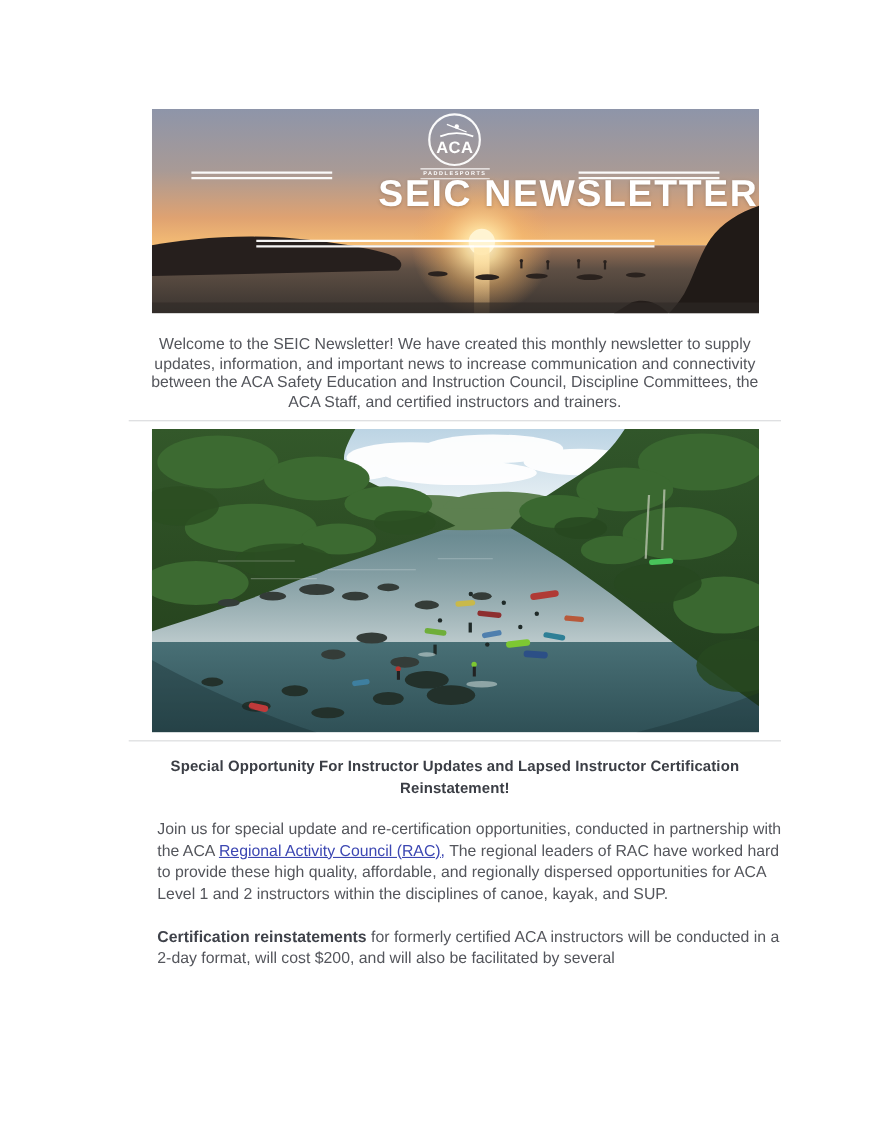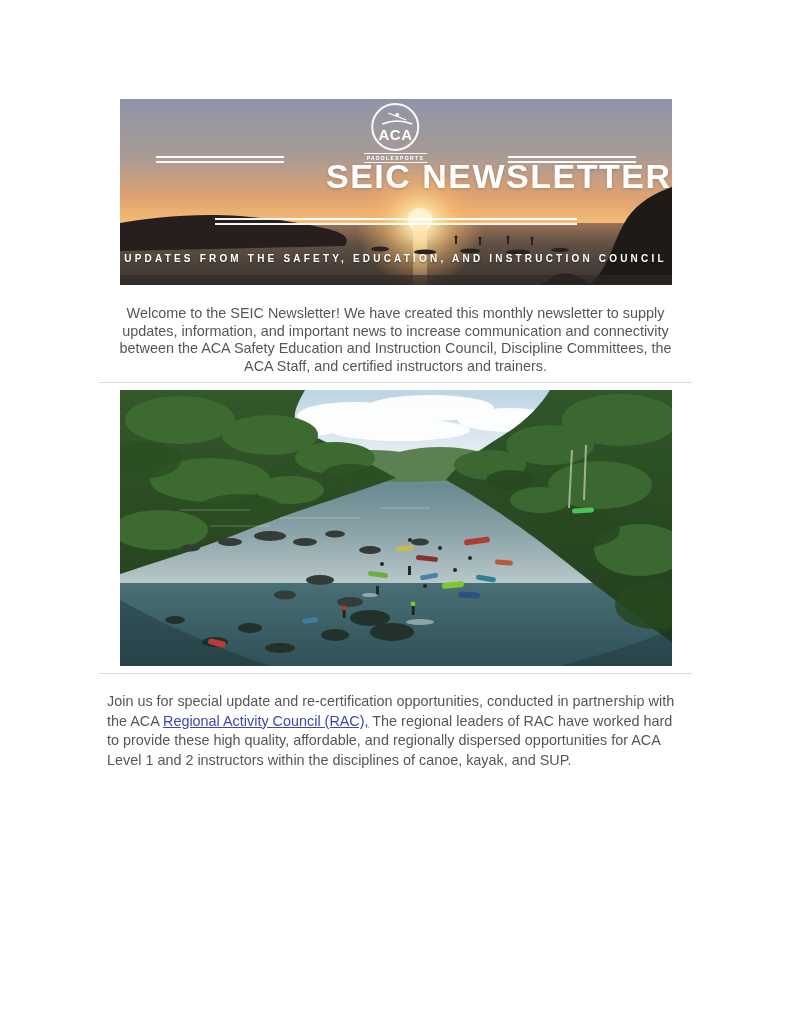--- a/index.html
+++ b/index.html
@@ -4,21 +4,21 @@
 <style>
   * { margin:0; padding:0; box-sizing:border-box; }
   html,body { background:#ffffff; }
   body {
     width:791px; height:1024px;
     font-family:"Liberation Sans", sans-serif;
     color:#54565c;
     position:relative;
     overflow:hidden;
   }
-  .content { width:791px; }
+  .content { width:791px;padding-left:36px; }
 
   
   .banner {
     width:552px; height:186px;
     margin:99px auto 0 auto;
     position:relative;
     overflow:hidden;
   }
   .banner svg.scene { position:absolute; inset:0; display:block; }
   .banner .overlay { position:absolute; inset:0; }
@@ -178,21 +178,20 @@
         <span class="logo-sub">PADDLESPORTS</span>
       </div>
 
       <div class="drule drule-left"></div>
       <div class="drule drule-right"></div>
 
       <div class="banner-title">SEIC NEWSLETTER</div>
 
       <div class="drule drule-bottom"></div>
 
-      <div class="banner-tagline">UPDATES FROM THE SAFETY, EDUCATION, AND INSTRUCTION COUNCIL</div>
     </div>
   </div>
 
   <p class="intro">Welcome to the SEIC Newsletter! We have created this monthly newsletter to supply updates, information, and important news to increase communication and connectivity between the ACA Safety Education and Instruction Council, Discipline Committees, the ACA Staff, and certified instructors and trainers.</p>
 
   <div class="divider"></div>
 
   <div class="river">
     <svg width="552" height="276" viewBox="0 0 552 276" aria-hidden="true">
       <defs>
@@ -334,18 +333,20 @@
         <ellipse cx="250" cy="205" rx="8" ry="2"></ellipse>
       </g>
 
       <path d="M0,276 L0,210 C40,232 90,256 150,276 Z" fill="#14282a" opacity="0.35"></path>
       <path d="M552,276 L552,240 C520,252 480,266 440,276 Z" fill="#14282a" opacity="0.3"></path>
     </svg>
   </div>
 
   <div class="divider"></div>
 
+  <h2 class="heading">Special Opportunity For Instructor Updates and Lapsed Instructor Certification Reinstatement!</h2>
 
   <p class="para"><span>Join us for special update and re-certification opportunities, conducted in partnership with the ACA </span><a class="rac-link" href="#">Regional Activity Council (RAC),</a><span> The regional leaders of RAC have worked hard to provide these high quality, affordable, and regionally dispersed opportunities for ACA Level 1 and 2 instructors within the disciplines of canoe, kayak, and SUP.</span></p>
 
 
+  <p class="para"><b>Certification reinstatements</b><span> for formerly certified ACA instructors will be conducted in a 2-day format, will cost $200, and will also be facilitated by several</span></p>
 
 </div>
 
 </body></html>

